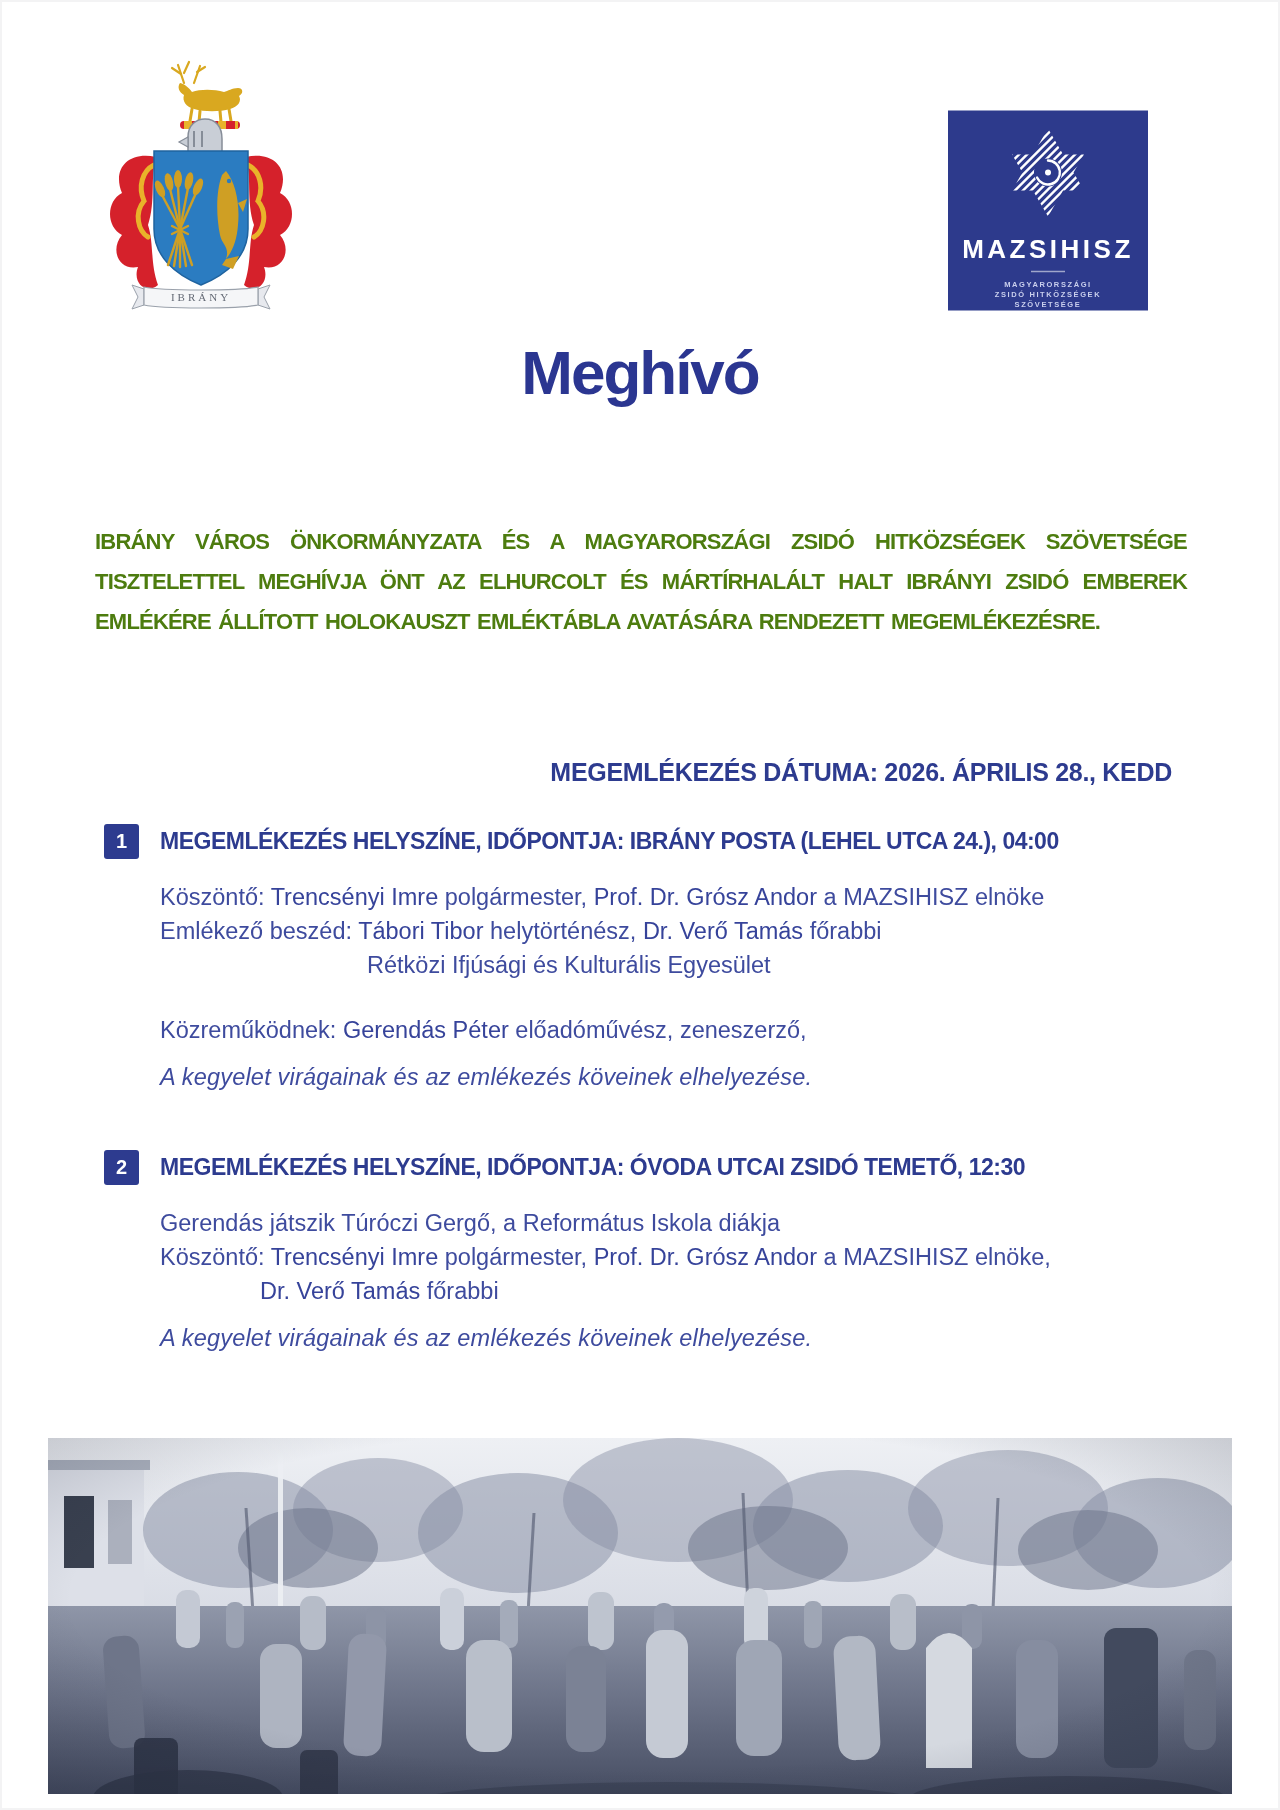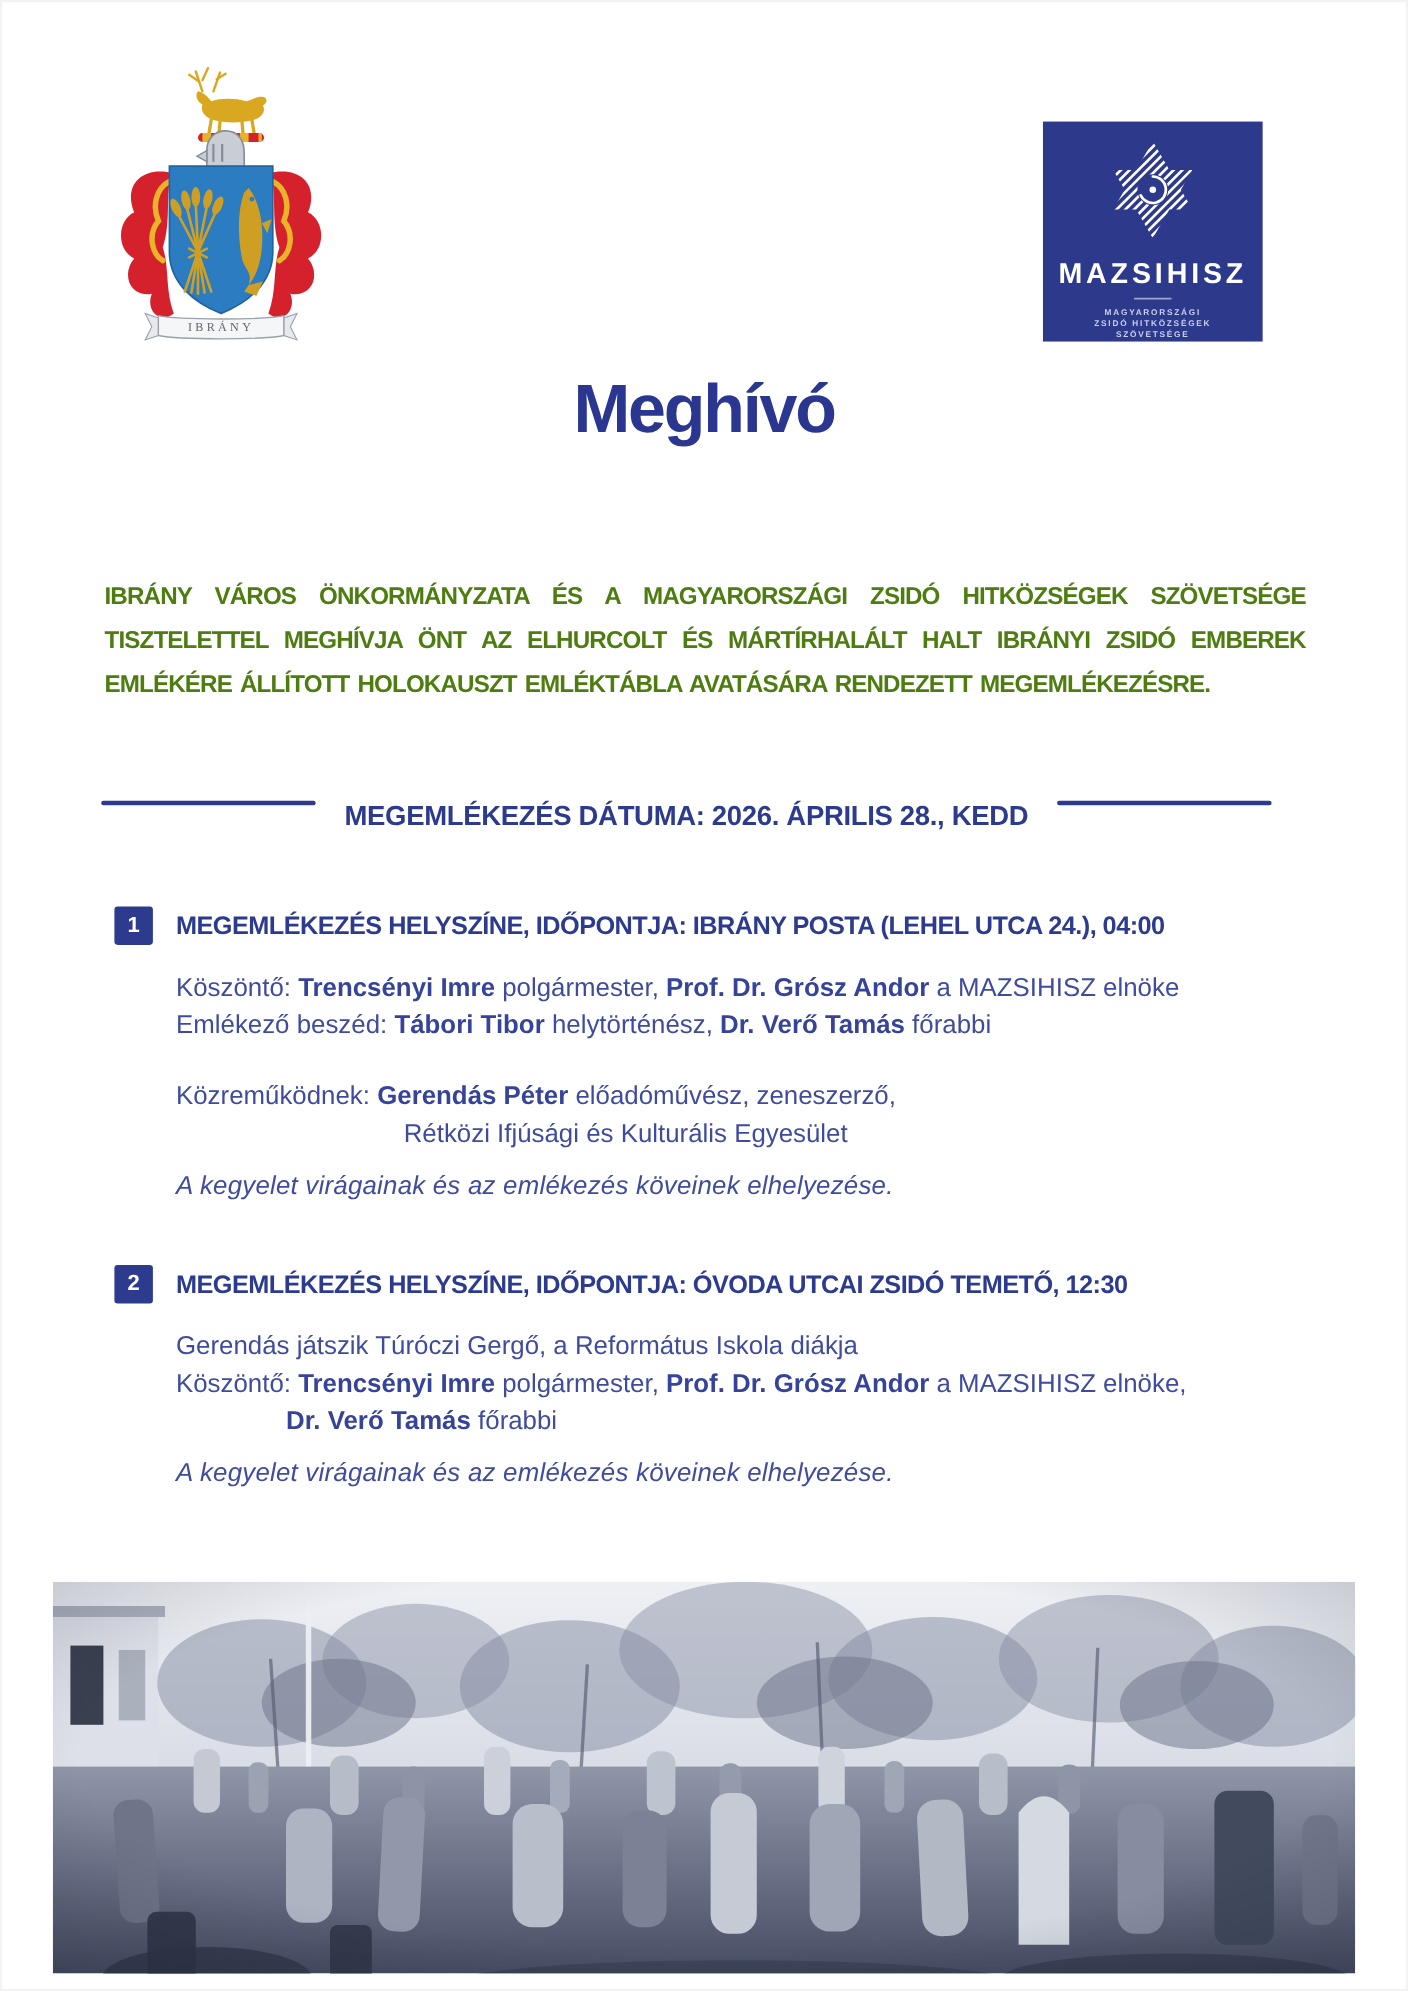--- a/index.html
+++ b/index.html
@@ -18,36 +18,36 @@
     position:absolute;left:0;top:318px;width:100%;margin:0;text-align:center;
     font-size:62px;line-height:110px;font-weight:700;letter-spacing:-2px;color:#2b3691;
   }
   
   .intro{
     position:absolute;left:95px;top:522px;width:1092px;margin:0;
     font-size:22px;font-weight:700;letter-spacing:-0.8px;word-spacing:2px;
     line-height:40px;text-align:justify;color:#4d7c0f;
   }
   
-  .dateline{position:absolute;left:92px;top:728px;width:1064px;display:flex;align-items:flex-start;gap:26px;color:#2d3b8f;}
+  .dateline{position:absolute;left:108px;top:728px;width:1064px;display:flex;align-items:flex-end;gap:26px;color:#2d3b8f;flex-direction:column;}
   .rule{flex:1 1 auto;height:4px;background:#2d3b8f;border-radius:2px;}
   .date-text{flex:0 0 auto;font-size:25px;font-weight:700;letter-spacing:-0.3px;white-space:nowrap;}
   
   .section{position:absolute;left:104px;width:1082px;}
   #section-1{top:824px;}
   #section-2{top:1150px;}
   .sec-head{display:flex;align-items:center;gap:21px;}
   .num{
     flex:0 0 auto;width:35px;height:35px;display:flex;align-items:center;justify-content:center;
     background:#2d3b8f;color:#fff;font-size:20px;font-weight:700;border-radius:3px;
   }
   .sec-head h2{margin:0;font-size:23px;font-weight:700;letter-spacing:-0.5px;color:#2d3b8f;white-space:nowrap;}
   .sec-body{margin:21px 0 0 56px;font-size:23.5px;line-height:34px;color:#3e4b9e;}
   .ln{margin:0;}
-  .ln b{font-weight:700;color:#36439a;}
+  .ln b{font-weight:400;color:#36439a;}
   .sp-above{margin-top:31px;}
   .indent-lg{padding-left:207px;}
   .indent-sm{padding-left:100px;}
   .em{font-style:italic;margin-top:13px;letter-spacing:0.2px;}
   
   .photo{position:absolute;left:48px;top:1438px;width:1184px;height:356px;}
   .photo svg{display:block;width:100%;height:100%;}
 </style>
 </head>
 <body>
@@ -187,22 +187,22 @@
   </div>
 
   <section class="section" id="section-1">
     <div class="sec-head">
       <span class="num">1</span>
       <h2>MEGEMLÉKEZÉS HELYSZÍNE, IDŐPONTJA: IBRÁNY POSTA (LEHEL UTCA 24.), 04:00</h2>
     </div>
     <div class="sec-body">
       <p class="ln"><span>Köszöntő: </span><b>Trencsényi Imre</b><span> polgármester, </span><b>Prof. Dr. Grósz Andor</b><span> a MAZSIHISZ elnöke</span></p>
       <p class="ln"><span>Emlékező beszéd: </span><b>Tábori Tibor</b><span> helytörténész, </span><b>Dr. Verő Tamás</b><span> főrabbi</span></p>
+      <p class="ln indent-lg"><span>Rétközi Ifjúsági és Kulturális Egyesület</span></p>
       <p class="ln sp-above"><span>Közreműködnek: </span><b>Gerendás Péter</b><span> előadóművész, zeneszerző,</span></p>
-      <p class="ln indent-lg"><span>Rétközi Ifjúsági és Kulturális Egyesület</span></p>
       <p class="ln em"><span>A kegyelet virágainak és az emlékezés köveinek elhelyezése.</span></p>
     </div>
   </section>
 
   <section class="section" id="section-2">
     <div class="sec-head">
       <span class="num">2</span>
       <h2>MEGEMLÉKEZÉS HELYSZÍNE, IDŐPONTJA: ÓVODA UTCAI ZSIDÓ TEMETŐ, 12:30</h2>
     </div>
     <div class="sec-body">

